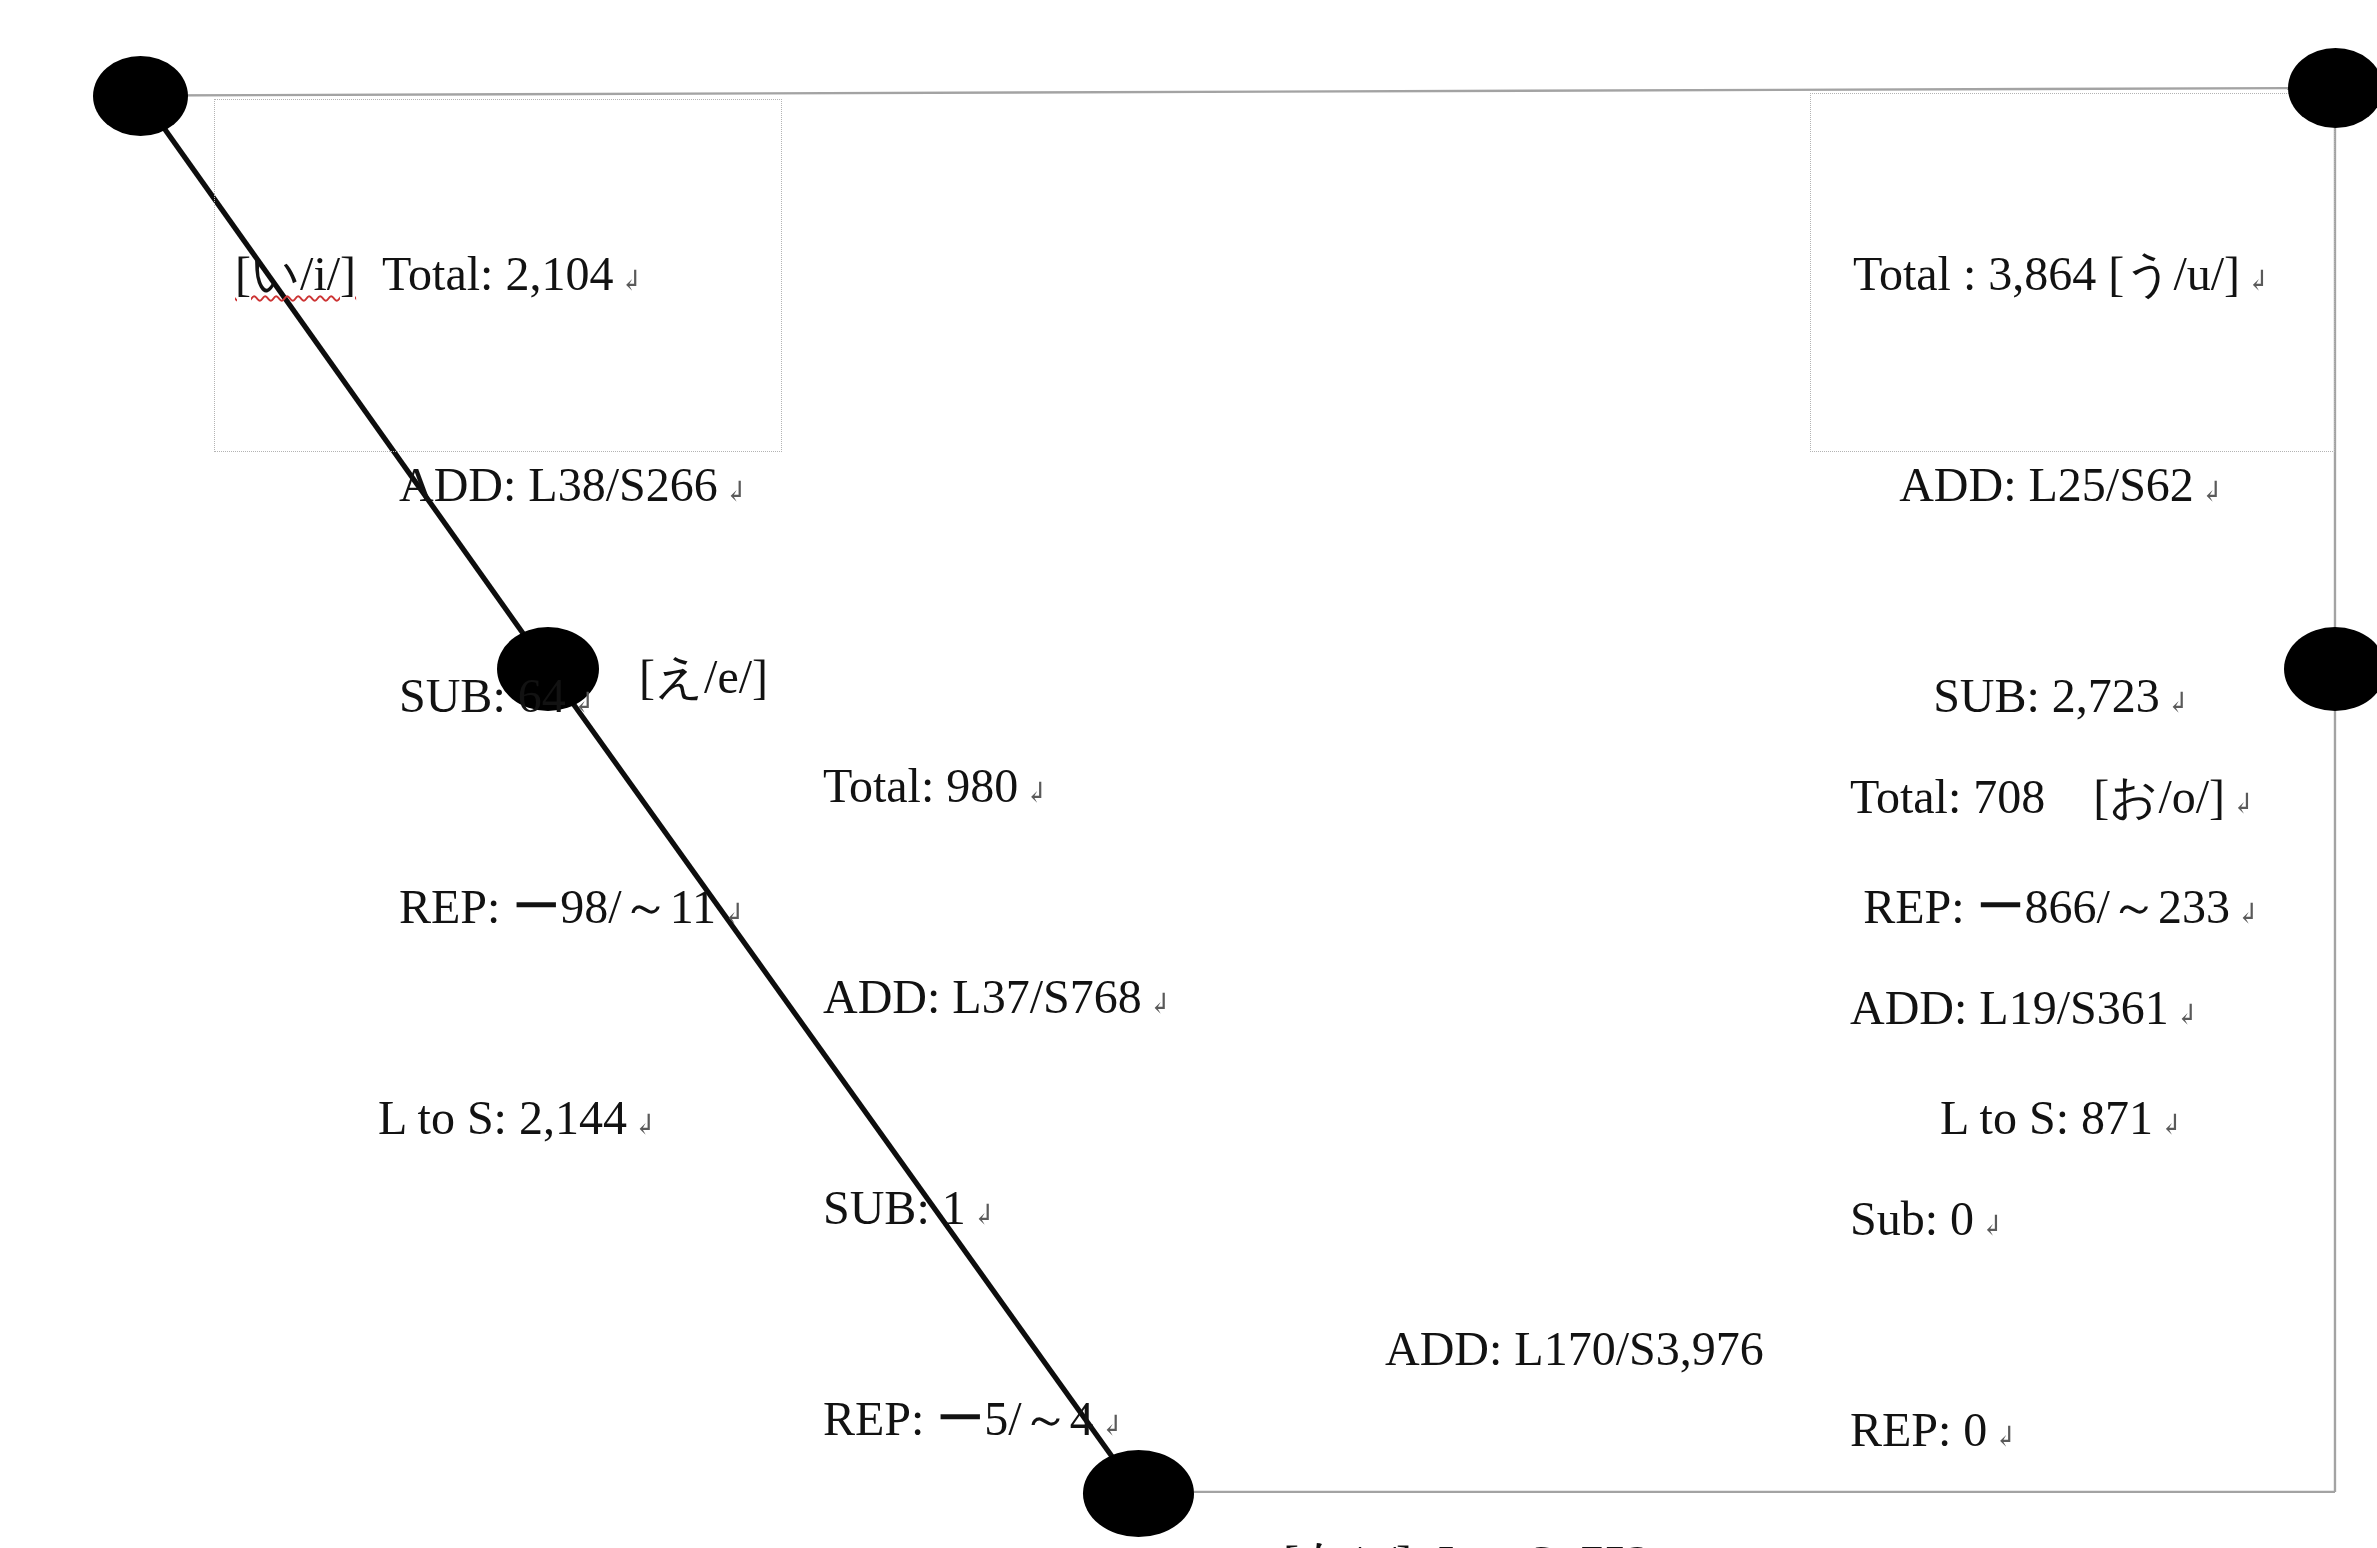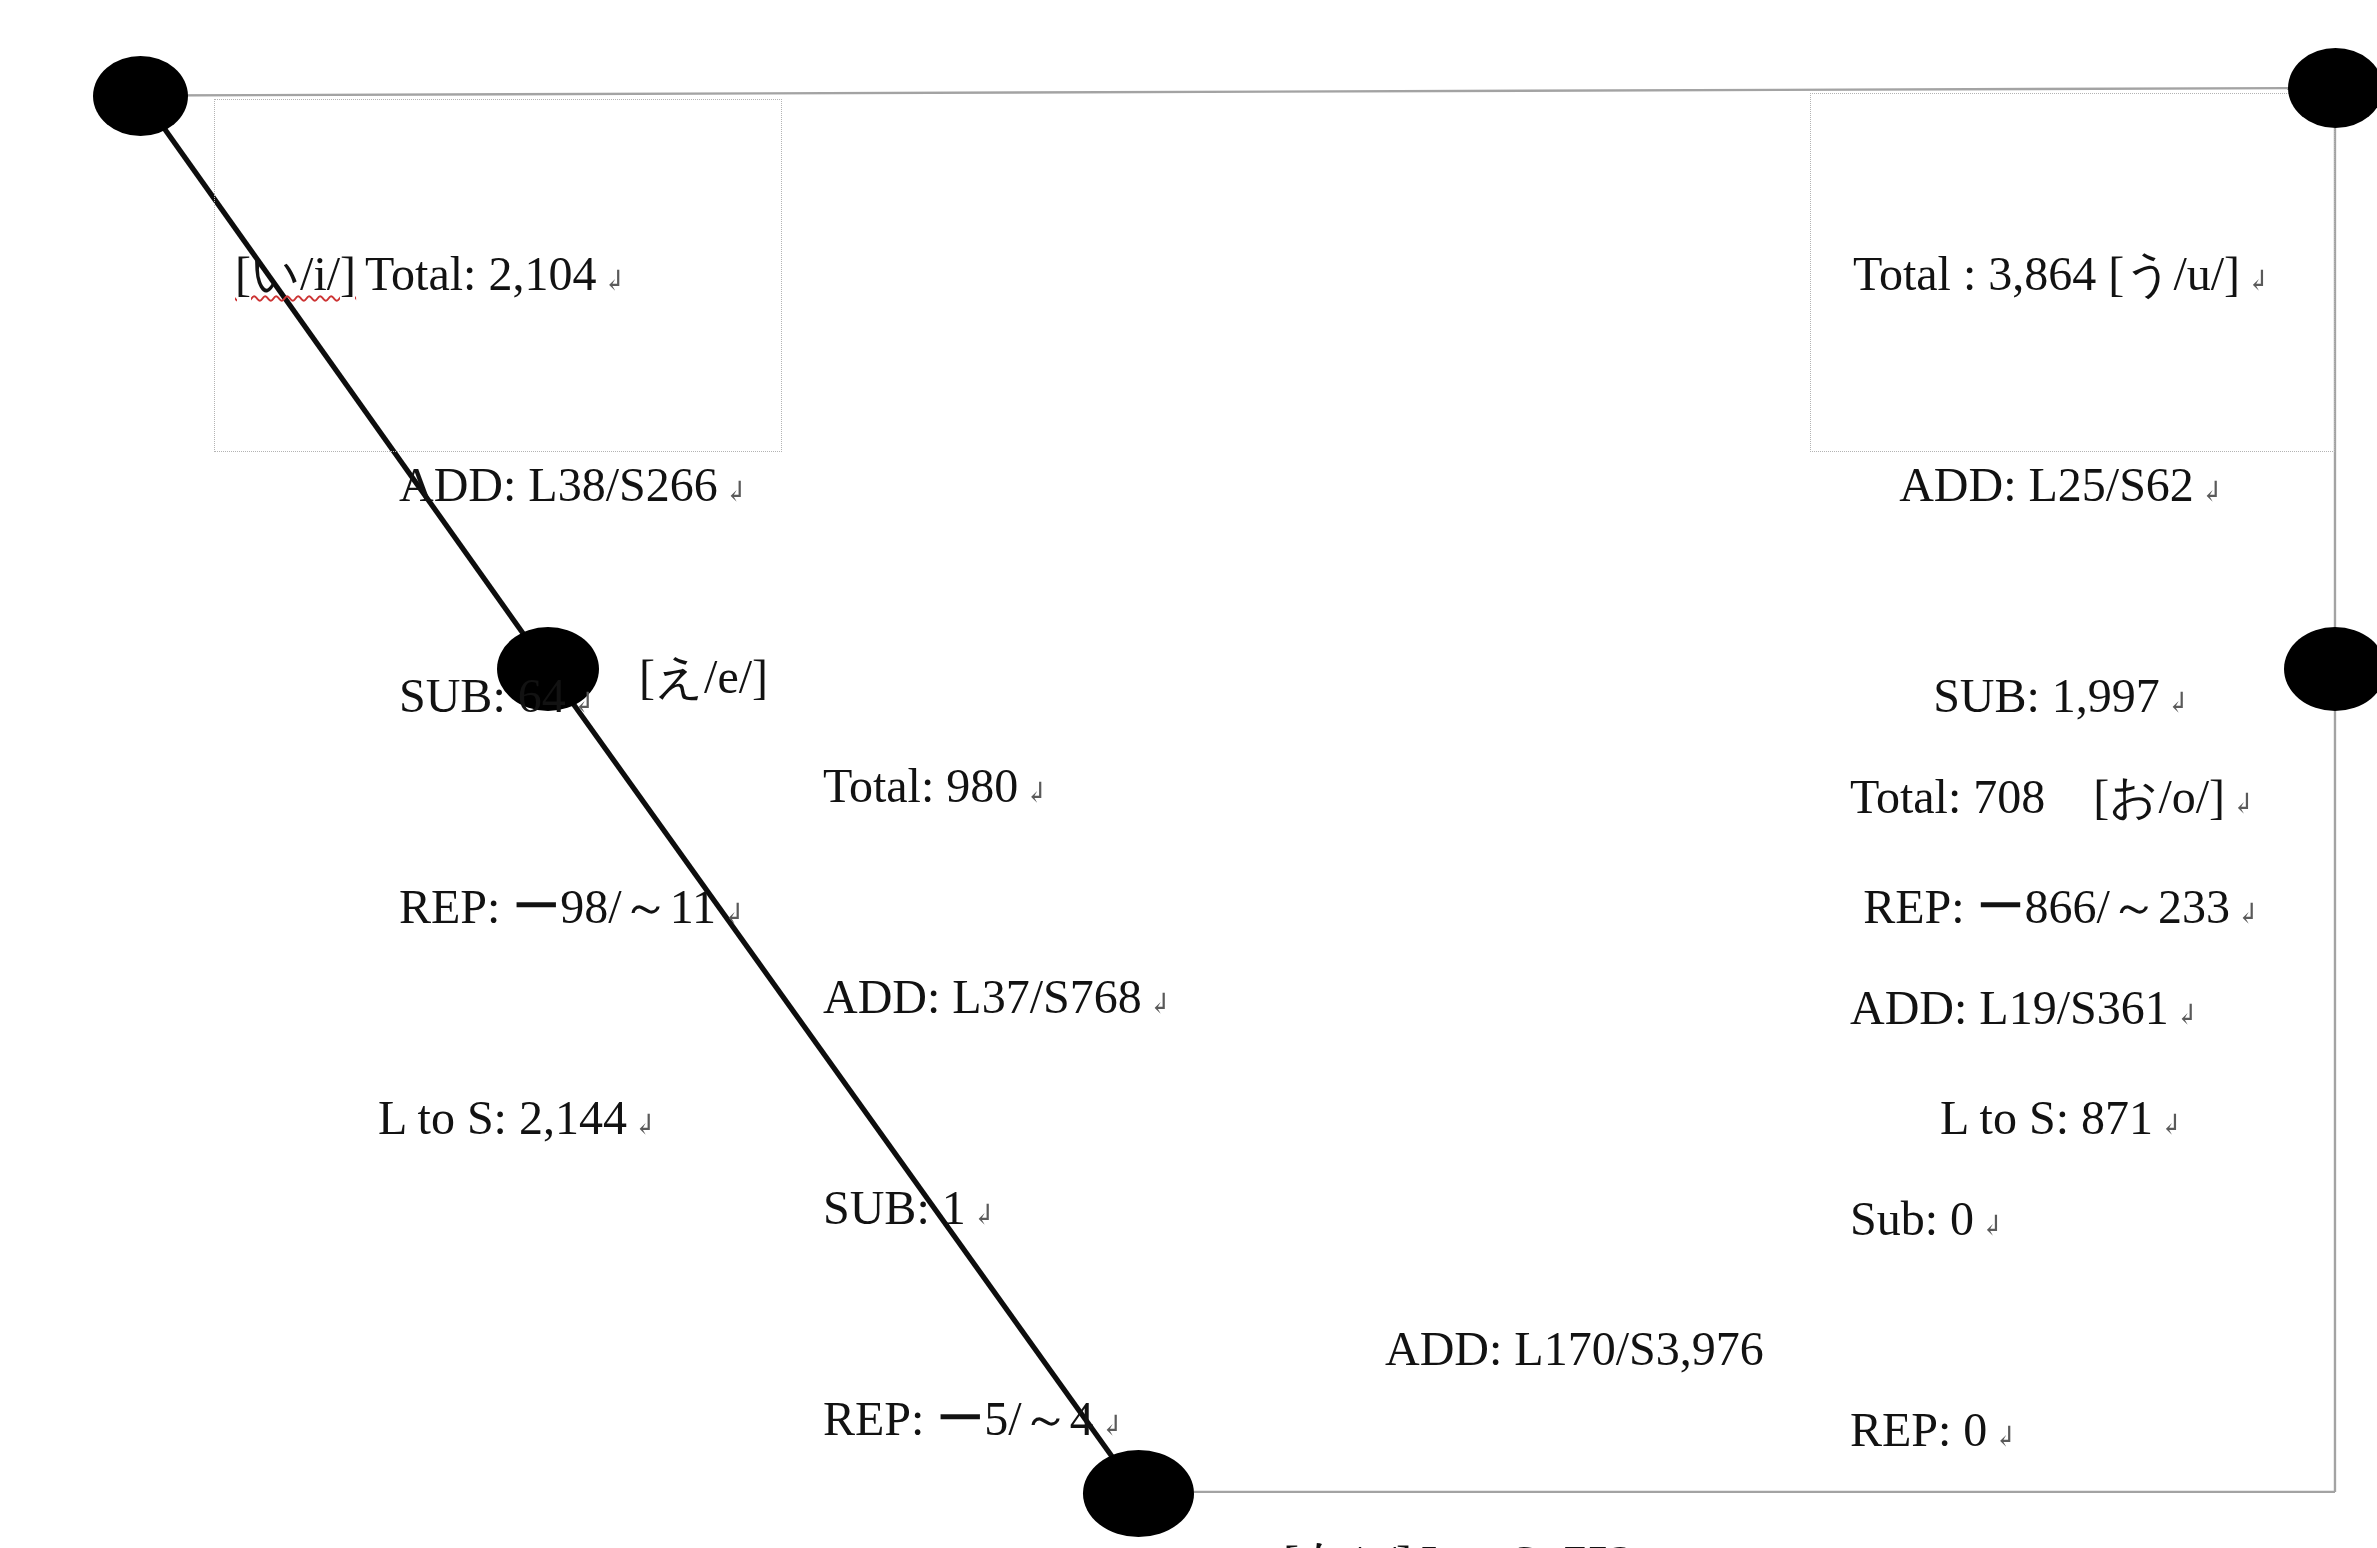--- a/index.html
+++ b/index.html
@@ -33,21 +33,21 @@
   }
   .block {
     position: absolute;
     font-size: 48px;
     line-height: 68px;
     white-space: pre;
     color: #121212;
   }
   .line { white-space: pre; }
   .indent { padding-left: 164px; }
-  .bracket { margin-right: 9px; }
+  .bracket { margin-right: 26px; }
   .bracket-i {
     text-decoration: underline;
     text-decoration-style: wavy;
     text-decoration-color: #cc3333;
     text-decoration-thickness: 1.9px;
     text-underline-offset: 4.8px;
   }
   .rm {
     color: #5a5a5a;
     font-size: 0.58em;
@@ -88,21 +88,21 @@
     <div class="line"><span class="bracket bracket-i">[い/i/]</span><span>Total: 2,104</span><span class="rm">↲</span></div>
     <div class="line indent"><span>ADD: L38/S266</span><span class="rm">↲</span></div>
     <div class="line indent"><span>SUB: 64</span><span class="rm">↲</span></div>
     <div class="line indent"><span>REP: ー98/～11</span><span class="rm">↲</span></div>
     <div class="line indent" style="padding-left:143px;"><span>L to S: 2,144</span><span class="rm">↲</span></div>
   </div>
 
   <div class="block" style="left:1853px; top:104px;text-align:center;">
     <div class="line"><span>Total : 3,864 [う/u/]</span><span class="rm">↲</span></div>
     <div class="line"><span>ADD: L25/S62</span><span class="rm">↲</span></div>
-    <div class="line"><span>SUB: 1,997</span><span class="rm">↲</span></div>
+    <div class="line"><span>SUB: 2,723</span><span class="rm">↲</span></div>
     <div class="line"><span>REP: ー866/～233</span><span class="rm">↲</span></div>
     <div class="line"><span>L to S: 871</span><span class="rm">↲</span></div>
   </div>
 
   <div class="floating-bracket" style="left:625px; top:643px;"><span>[え/e/]</span></div>
 
   <div class="block" style="left:823px; top:616px;">
     <div class="line"><span>Total: 980</span><span class="rm">↲</span></div>
     <div class="line"><span>ADD: L37/S768</span><span class="rm">↲</span></div>
     <div class="line"><span>SUB: 1</span><span class="rm">↲</span></div>

